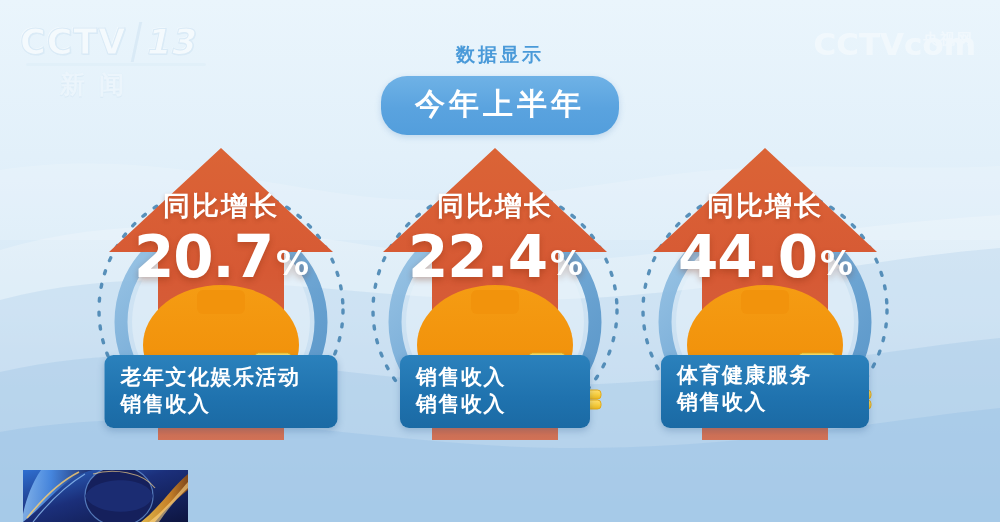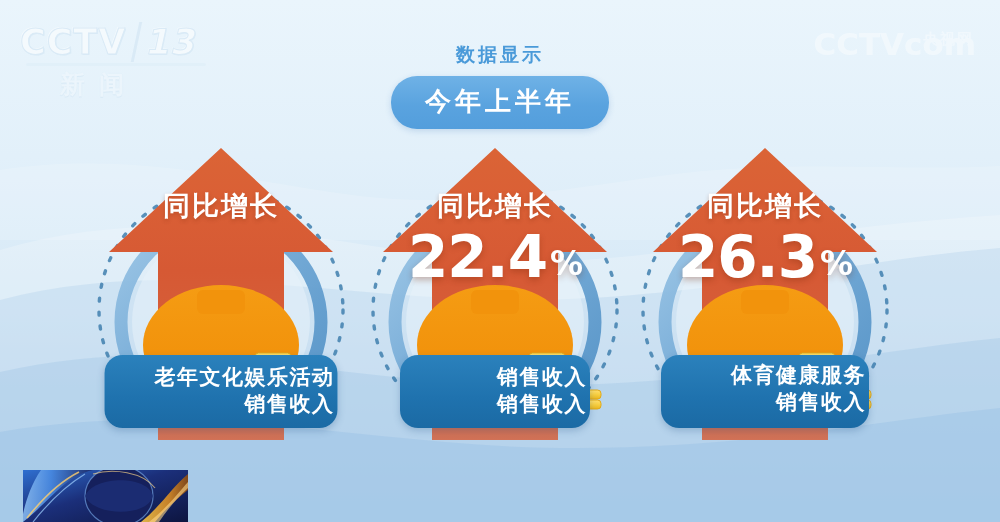--- a/index.html
+++ b/index.html
@@ -67,21 +67,21 @@
     position:absolute; left:0; right:0; top:42px;
     display:flex; flex-direction:column; align-items:center;
   }
   .title-sub{
     font-size:19px; font-weight:700; letter-spacing:3px;
     color:#4a9ad9; margin-bottom:8px;
   }
   .title-pill{
     background:linear-gradient(180deg,#6fb2e6 0%,#5aa3df 55%,#539edc 100%);
     color:#ffffff;
-    font-size:26px; font-weight:700; letter-spacing:4px;
+    font-size:30px; font-weight:700; letter-spacing:4px;
     padding:8px 34px 10px 34px;
     border-radius:26px;
     box-shadow:0 2px 6px rgba(60,120,180,.22);
   }
 
   
   .cards{
     position:absolute; left:0; top:140px; width:884px; height:300px;
   }
   .card{
@@ -110,22 +110,22 @@
   }
   .card .txt-num .pct{
     font-size:33px; font-weight:700; margin-left:3px;
     vertical-align:baseline; position:relative; top:-2px;
   }
 
   .card .label{
     position:absolute; left:50%; transform:translateX(-50%);
     bottom:12px;
     background:linear-gradient(180deg,#2b81bc 0%,#1f72ae 60%,#1b6aa4 100%);
-    border-radius:18px;
-    color:#ffffff; text-align:right;
+    border-radius:9px;
+    color:#ffffff; text-align:left;
     font-size:21px; font-weight:700; letter-spacing:1.5px;
     line-height:1.28;
     padding:9px 3px 10px 16px;
     white-space:nowrap;
     box-shadow:0 3px 7px rgba(30,80,130,.25);
   }
   .card.c0 .label{ min-width:233px; }
   .card.c1 .label{ min-width:190px; }
   .card.c2 .label{ min-width:208px;font-family:Liberation Mono, monospace; }
 
@@ -239,20 +239,23 @@
             <rect x="184" y="253" width="36" height="9" rx="3.5" fill="url(#coinG)" stroke="#e0a91b" stroke-width="1"></rect>
             <rect x="184" y="263" width="36" height="9" rx="3.5" fill="url(#coinG)" stroke="#e0a91b" stroke-width="1"></rect>
           </g>
           <g>
             <rect x="222" y="250" width="34" height="9" rx="3.5" fill="url(#coinG)" stroke="#e0a91b" stroke-width="1"></rect>
             <rect x="222" y="260" width="34" height="9" rx="3.5" fill="url(#coinG)" stroke="#e0a91b" stroke-width="1"></rect>
           </g>
         </g>
       </svg>
       <div class="txt-head">同比增长</div>
+      <div class="txt-num">
+        <span>20.7</span><span class="pct">%</span>
+      </div>
       <div class="label">
         <div>老年文化娱乐活动</div>
         <div>销售收入</div>
       </div>
     </div>
 
     <div class="card c1">
       <svg class="art" viewBox="0 0 300 300" aria-hidden="true">
         <circle cx="150" cy="170" r="122" fill="none" stroke="#3f7fae" stroke-width="3.4" stroke-dasharray="3 11" stroke-linecap="round" opacity="0.85"></circle>
         <circle cx="150" cy="182" r="100" fill="none" stroke="url(#ringGrad)" stroke-width="13" opacity="0.95"></circle>
@@ -337,21 +340,21 @@
             <rect x="184" y="263" width="36" height="9" rx="3.5" fill="url(#coinG)" stroke="#e0a91b" stroke-width="1"></rect>
           </g>
           <g>
             <rect x="222" y="250" width="34" height="9" rx="3.5" fill="url(#coinG)" stroke="#e0a91b" stroke-width="1"></rect>
             <rect x="222" y="260" width="34" height="9" rx="3.5" fill="url(#coinG)" stroke="#e0a91b" stroke-width="1"></rect>
           </g>
         </g>
       </svg>
       <div class="txt-head">同比增长</div>
       <div class="txt-num">
-        <span>26.3</span><span class="pct">%</span>
+        <span>44.0</span><span class="pct">%</span>
       </div>
       <div class="label">
         <div>体育健康服务</div>
         <div>销售收入</div>
       </div>
     </div>
 
   </div>
 
   <div class="ticker">

